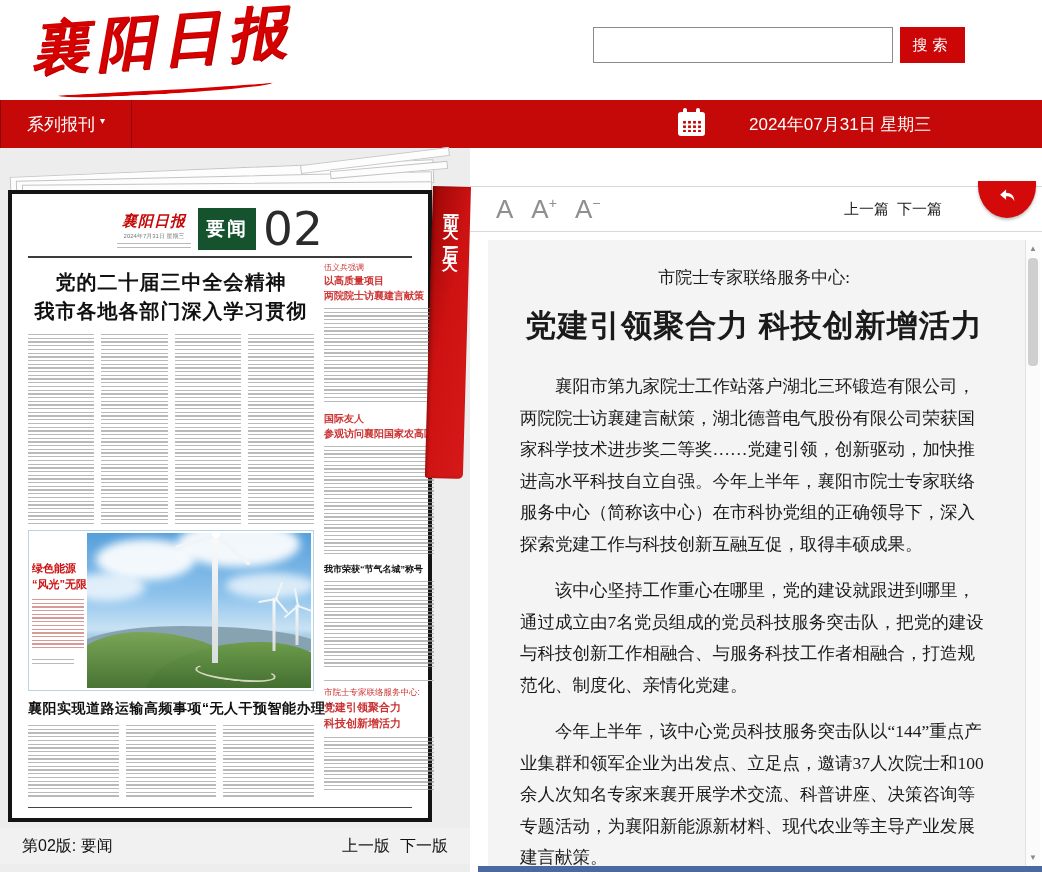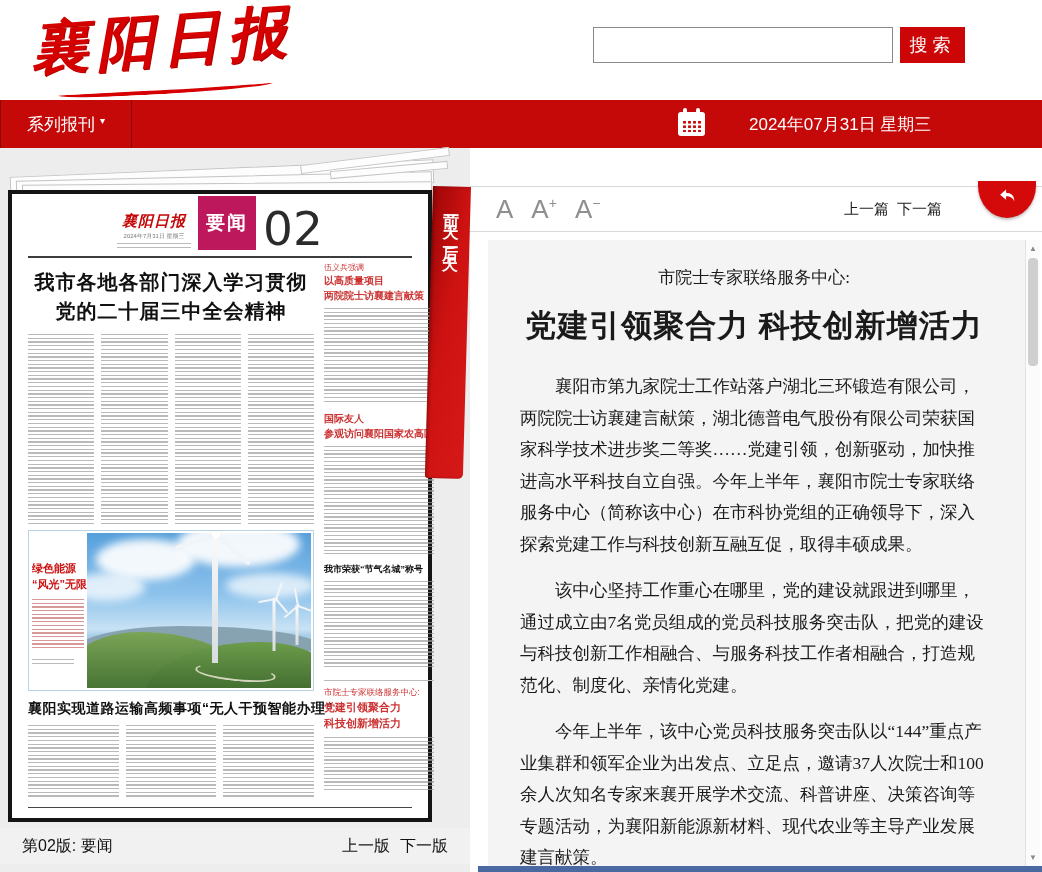--- a/index.html
+++ b/index.html
@@ -10,21 +10,21 @@
   
   .site-header { position:absolute; left:0; top:0; width:1042px; height:100px; background:#fff; }
   .logo { position:absolute; left:30px; top:2px; font-size:58px; font-weight:bold; font-style:italic;
           color:#d50000; letter-spacing:8px; transform:rotate(-4deg); font-family:"Liberation Serif", serif;
           text-shadow:1px 1px 0 #b00000; }
   .logo-swoosh { position:absolute; left:58px; top:84px; width:215px; height:10px;
           border-bottom:4px solid #d50000; border-radius:0 0 60% 40%; transform:rotate(-3deg); }
   .search-input { position:absolute; left:593px; top:27px; width:300px; height:36px;
           border:1px solid #8a8a8a; background:#fff; font-size:15px; padding:0 8px; outline:none; }
   .search-btn { position:absolute; left:900px; top:27px; width:65px; height:36px; background:#cc0606;
-          color:#fff; border:none; font-size:18px; letter-spacing:5px; cursor:pointer;
+          color:#fff; border:none; font-size:15px; letter-spacing:5px; cursor:pointer;
           display:flex; align-items:center; justify-content:center; font-family:inherit; }
 
   
   .navbar { position:absolute; left:0; top:100px; width:1042px; height:48px; background:#c50808;
           display:flex; align-items:stretch; color:#fff; }
   .nav-item { display:flex; align-items:center; padding:0 26px; font-size:17px; cursor:pointer; position:relative; }
   .nav-item.first { margin-left:86px; }
   .nav-sep { width:1px; background:rgba(0,0,0,0.28); height:100%; }
   .nav-caret { font-size:10px; margin-left:5px; transform:translateY(-4px); display:inline-block; }
   .nav-date-group { position:absolute; left:678px; top:0; height:48px; display:flex; align-items:center; cursor:pointer; }
@@ -47,21 +47,21 @@
   .sheet.tip2 { left:330px; top:166px; width:118px; height:8px; transform:rotate(-5deg); }
 
   
   .paper { position:absolute; left:8px; top:190px; width:424px; height:632px; background:#fff;
            border:4px solid #141414; padding:12px 16px 10px; display:flex; flex-direction:column; }
   .mast { display:flex; align-items:flex-end; justify-content:center; gap:7px; height:44px; }
   .mast-left { display:flex; flex-direction:column; align-items:center; justify-content:flex-end; padding-bottom:2px; }
   .mini-logo { font-size:15px; font-weight:bold; font-style:italic; color:#c40808; font-family:"Liberation Serif", serif; letter-spacing:1px; }
   .mini-date { font-size:6px; color:#777; margin-top:1px; white-space:nowrap; }
   .mini-meta { width:74px; height:5px; margin-top:2px; }
-  .sec-badge { background:#be185d; color:#fff; font-size:19px; font-weight:bold; padding:14px 8px; letter-spacing:2px; }
+  .sec-badge { background:#14532d; color:#fff; font-size:19px; font-weight:bold; padding:8px 8px; letter-spacing:2px; }
   .pagenum { font-size:47px; color:#2b2b2b; line-height:0.9; font-family:"DejaVu Sans", sans-serif; }
   .mast-rule { border:none; border-top:2px solid #3c3c3c; margin:6px 0 4px; }
 
   .paper-body { display:flex; gap:10px; flex:1; min-height:0; }
   .col-main { width:286px; display:flex; flex-direction:column; }
   .col-side { flex:1; display:flex; flex-direction:column; }
 
   .headline { text-align:center; font-weight:800; font-size:20px; line-height:1.45; color:#111; margin:6px 0 8px; letter-spacing:1px; }
   .cols4 { display:flex; gap:7px; height:196px; }
   .cols4 > div { flex:1; }
@@ -192,22 +192,22 @@
         <div class="ft mini-meta"></div>
       </div>
       <div class="sec-badge">要闻</div>
       <div class="pagenum">02</div>
     </div>
     <hr class="mast-rule">
 
     <div class="paper-body">
       <div class="col-main">
         <div class="headline">
+          <div>党的二十届三中全会精神</div>
           <div>我市各地各部门深入学习贯彻</div>
-          <div>党的二十届三中全会精神</div>
         </div>
         <div class="cols4">
           <div class="ft"></div>
             <div class="ft"></div>
             <div class="ft"></div>
             <div class="ft"></div>
         </div>
 
         <div class="photo-wrap">
           <div class="photo-caption">

